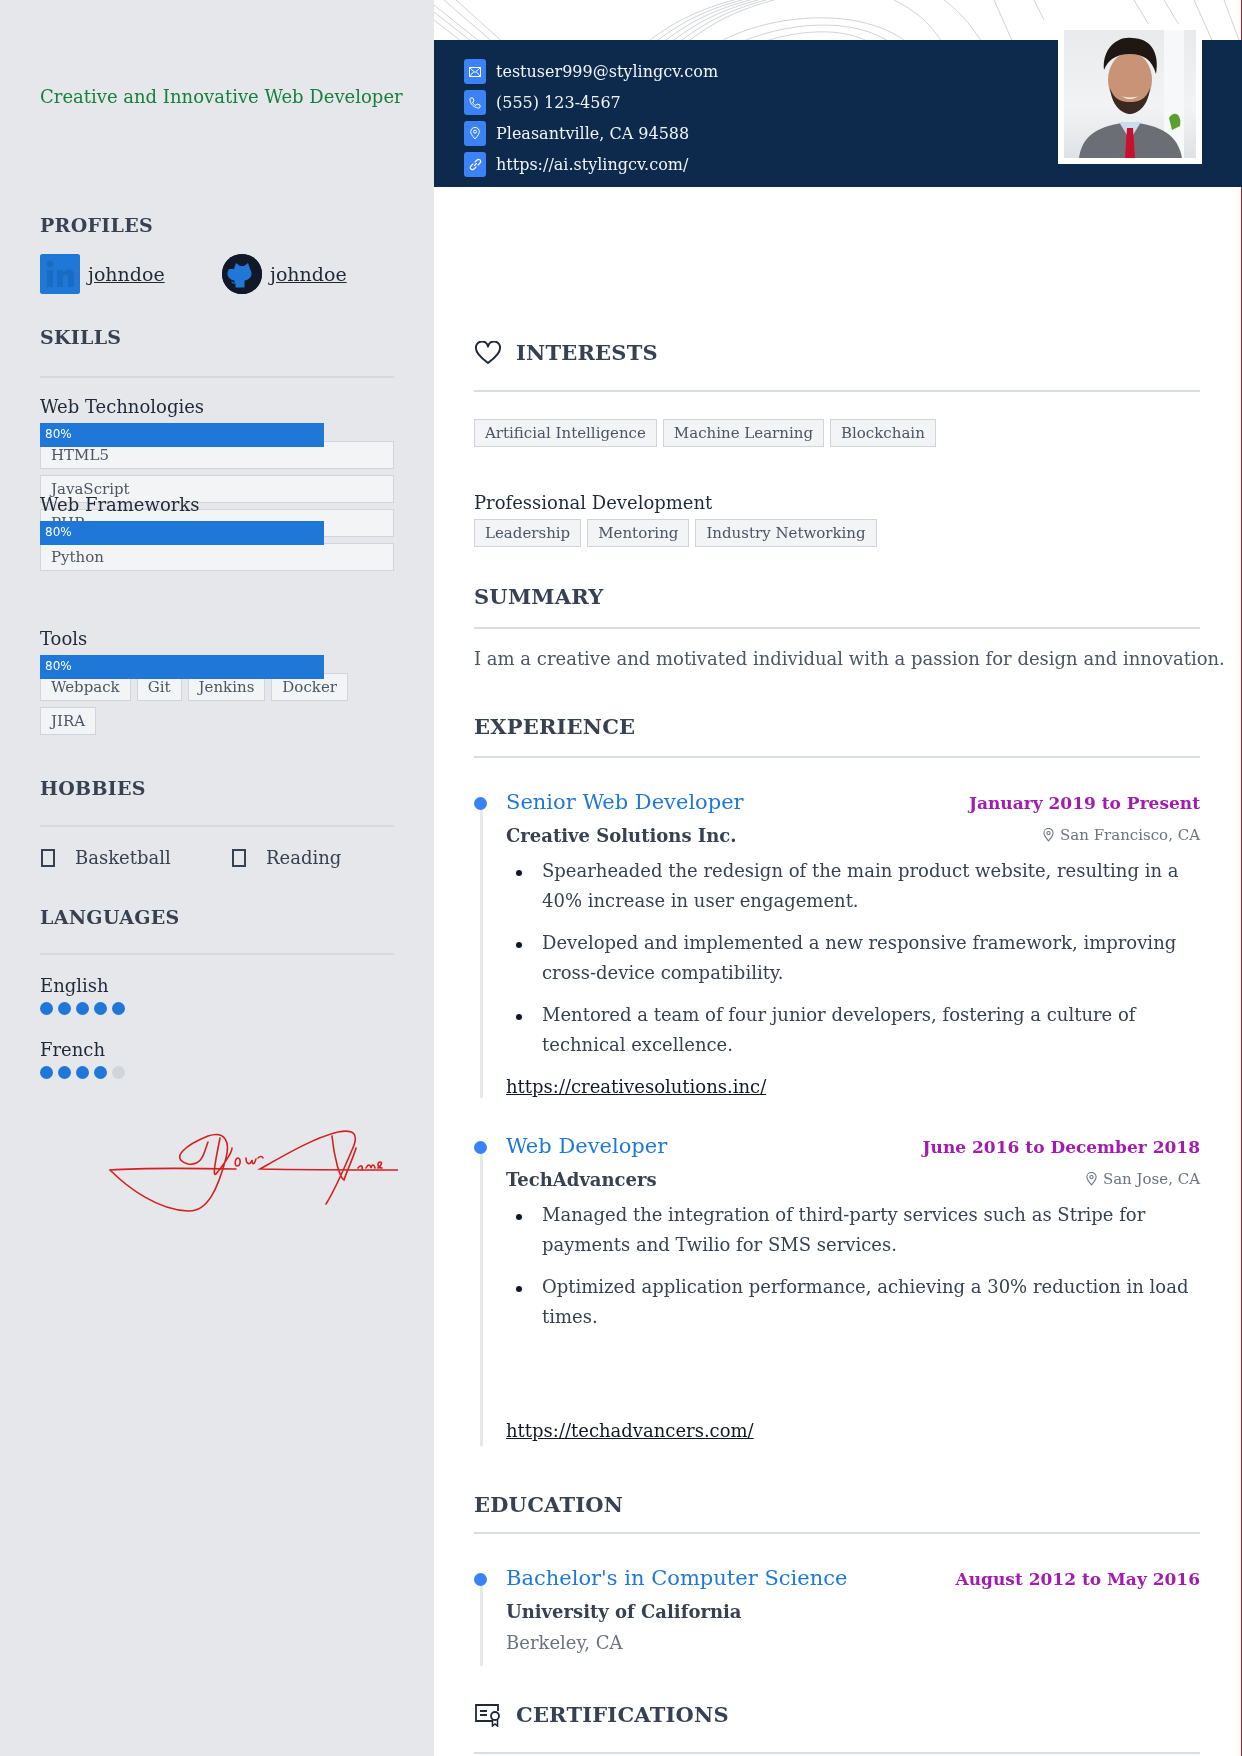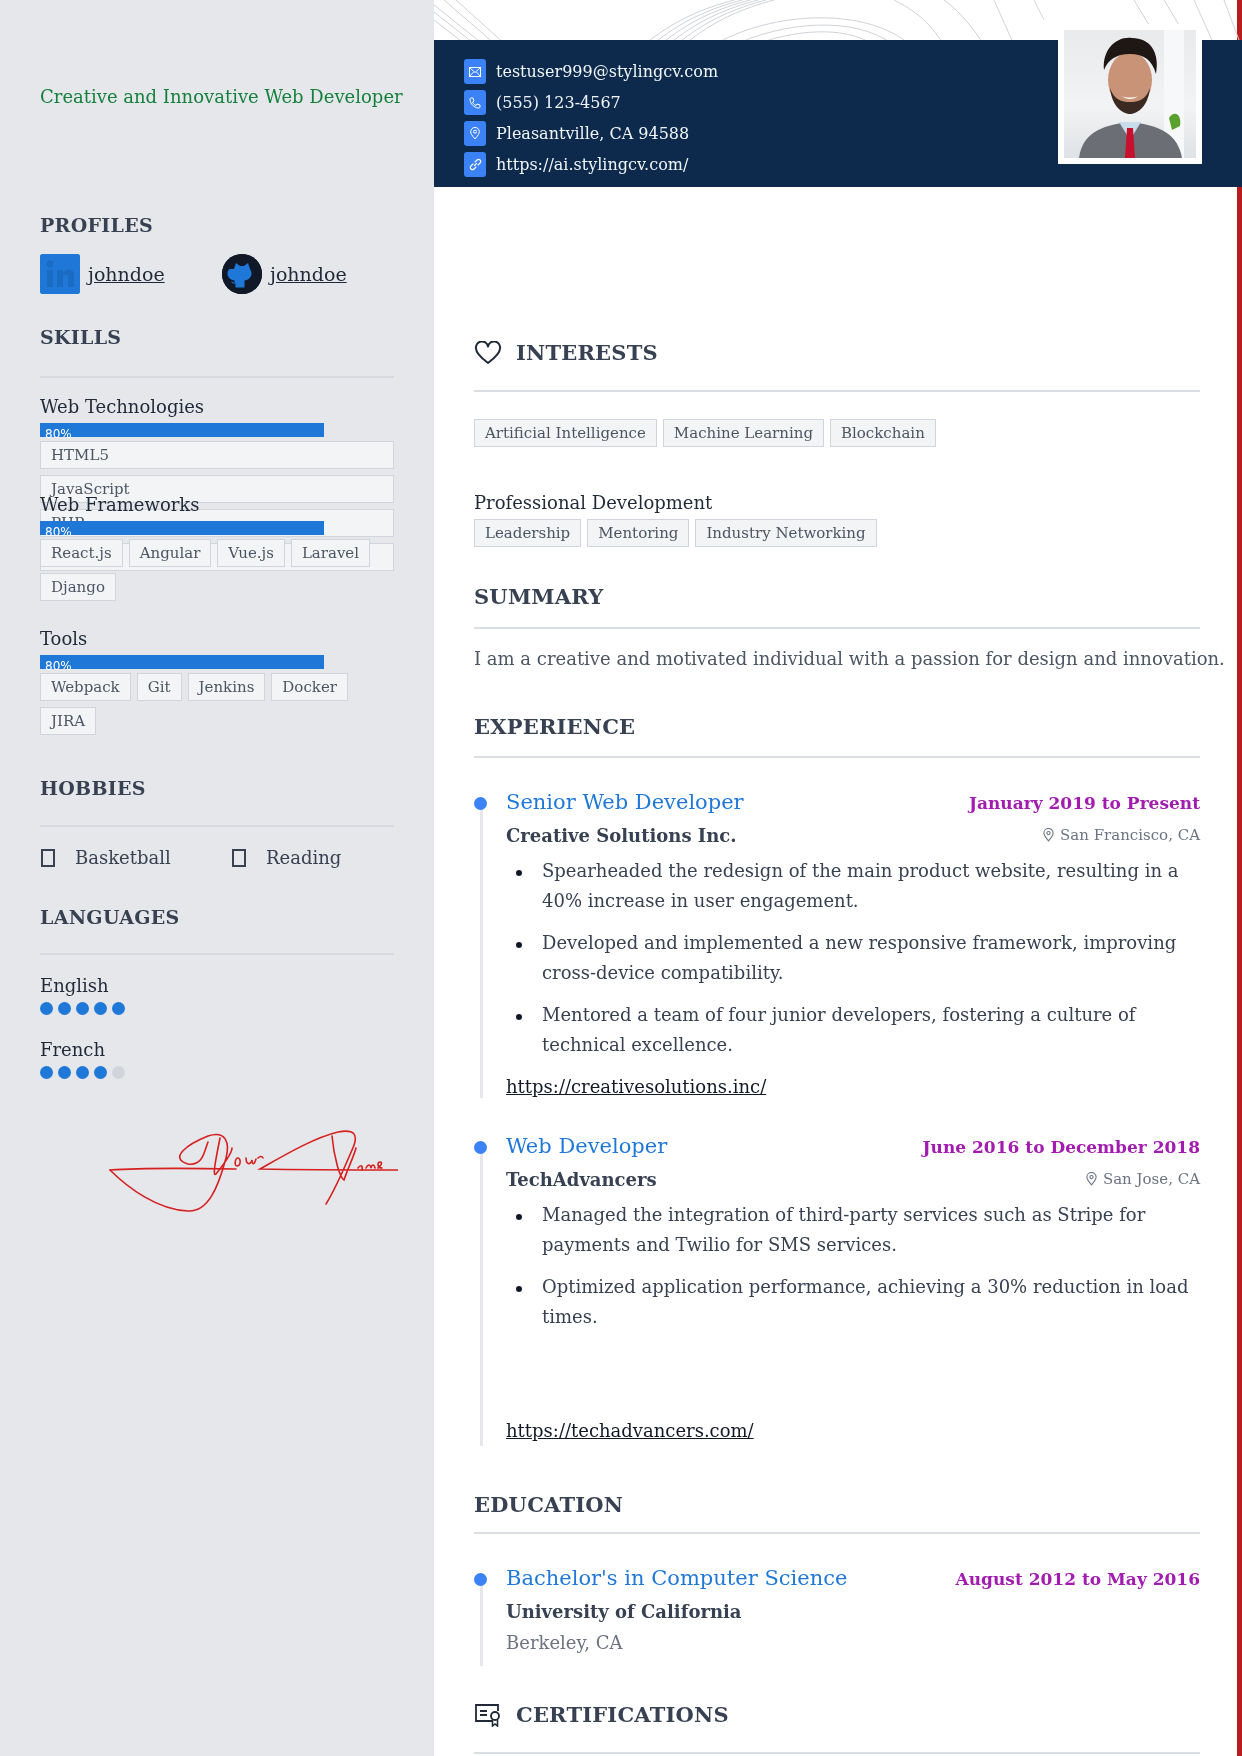--- a/index.html
+++ b/index.html
@@ -5,42 +5,42 @@
   * { box-sizing: border-box; margin: 0; padding: 0; }
   html, body { width: 1242px; height: 1756px; overflow: hidden; background: #ffffff; }
   body { font-family: "DejaVu Serif", "Liberation Serif", serif; color: #374151; position: relative; }
 
   .sidebar {
     position: absolute; left: 0; top: 0; width: 434px; height: 1756px;
     background: #e5e7eb;
   }
   .main {
     position: absolute; left: 434px; top: 0; width: 808px; height: 1756px; background: #ffffff;
-    border-right: 5px solid #b91c1c;
+    border-right: 1px solid #b91c1c;
   }
 
   
   .name { position: absolute; left: 40px; top: 40px; font-size: 32px; font-weight: bold; color: #1f78d8; letter-spacing: 0.5px; }
   .headline { position: absolute; left: 40px; top: 86px; font-size: 18px; color: #15803d; }
 
   .side-section-title { position: absolute; left: 40px; font-size: 19px; font-weight: bold; color: #374151; letter-spacing: 0.3px; }
   .side-rule { position: absolute; left: 40px; width: 354px; height: 2px; background: #d6d9de; }
 
   
   .profile { position: absolute; top: 254px; display: flex; align-items: center; gap: 8px; }
   .profile .ico { width: 40px; height: 40px; display: flex; align-items: center; justify-content: center; }
   .linkedin-ico { background: #1f78d8; border-radius: 3px; color: #1a6fc9; font-weight: bold; font-family: "DejaVu Sans", sans-serif; font-size: 30px; }
   .github-ico { background: #111827; border-radius: 50%; }
   .profile .handle { font-size: 19px; color: #1f2937; text-decoration: underline; }
 
   
   .skill-group { position: absolute; left: 40px; width: 354px; }
   .skill-name { font-size: 18px; color: #1f2937; }
   .skill-bar { margin-top: 6px; width: 284px; height: 16px; position: relative; }
-  .skill-fill { height: 14px; background: #1f78d8; position: relative; }
+  .skill-fill { height: 24px; background: #1f78d8; position: relative; }
   .skill-pct { position: absolute; left: 5px; top: 5px; font-size: 12px; color: #ffffff; font-family: "DejaVu Sans", sans-serif; line-height: 12px; }
   .tags { display: flex; flex-wrap: wrap; gap: 6px 6px; margin-top: 0px; }
   .tag { background: #f3f4f6; border: 1px solid #d1d5db; padding: 3px 10px; font-size: 15px; color: #4b5563; line-height: 20px; }
 
   
   .hobby { position: absolute; top: 847px; display: flex; align-items: center; gap: 20px; font-size: 18px; color: #374151; }
   .hobby .box { width: 14px; height: 18px; border: 2px solid #374151; margin-left: 6px; }
 
   
   .lang { position: absolute; left: 40px; }
@@ -132,27 +132,20 @@
       <span class="tag">Python</span>
     </div>
   </div>
 
   <div class="skill-group" style="top:494px;">
     <div class="skill-name">Web Frameworks</div>
     <div class="skill-bar">
       <div class="skill-fill" style="width:100%;">
           <span class="skill-pct">80%</span>
         </div>
-    </div>
-    <div class="tags" style="margin-top:2px;">
-      <span class="tag">React.js</span>
-      <span class="tag">Angular</span>
-      <span class="tag">Vue.js</span>
-      <span class="tag">Laravel</span>
-      <span class="tag">Django</span>
     </div>
   </div>
 
   <div class="skill-group" style="top:628px;">
     <div class="skill-name">Tools</div>
     <div class="skill-bar">
       <div class="skill-fill" style="width:100%;">
           <span class="skill-pct">80%</span>
         </div>
     </div>

